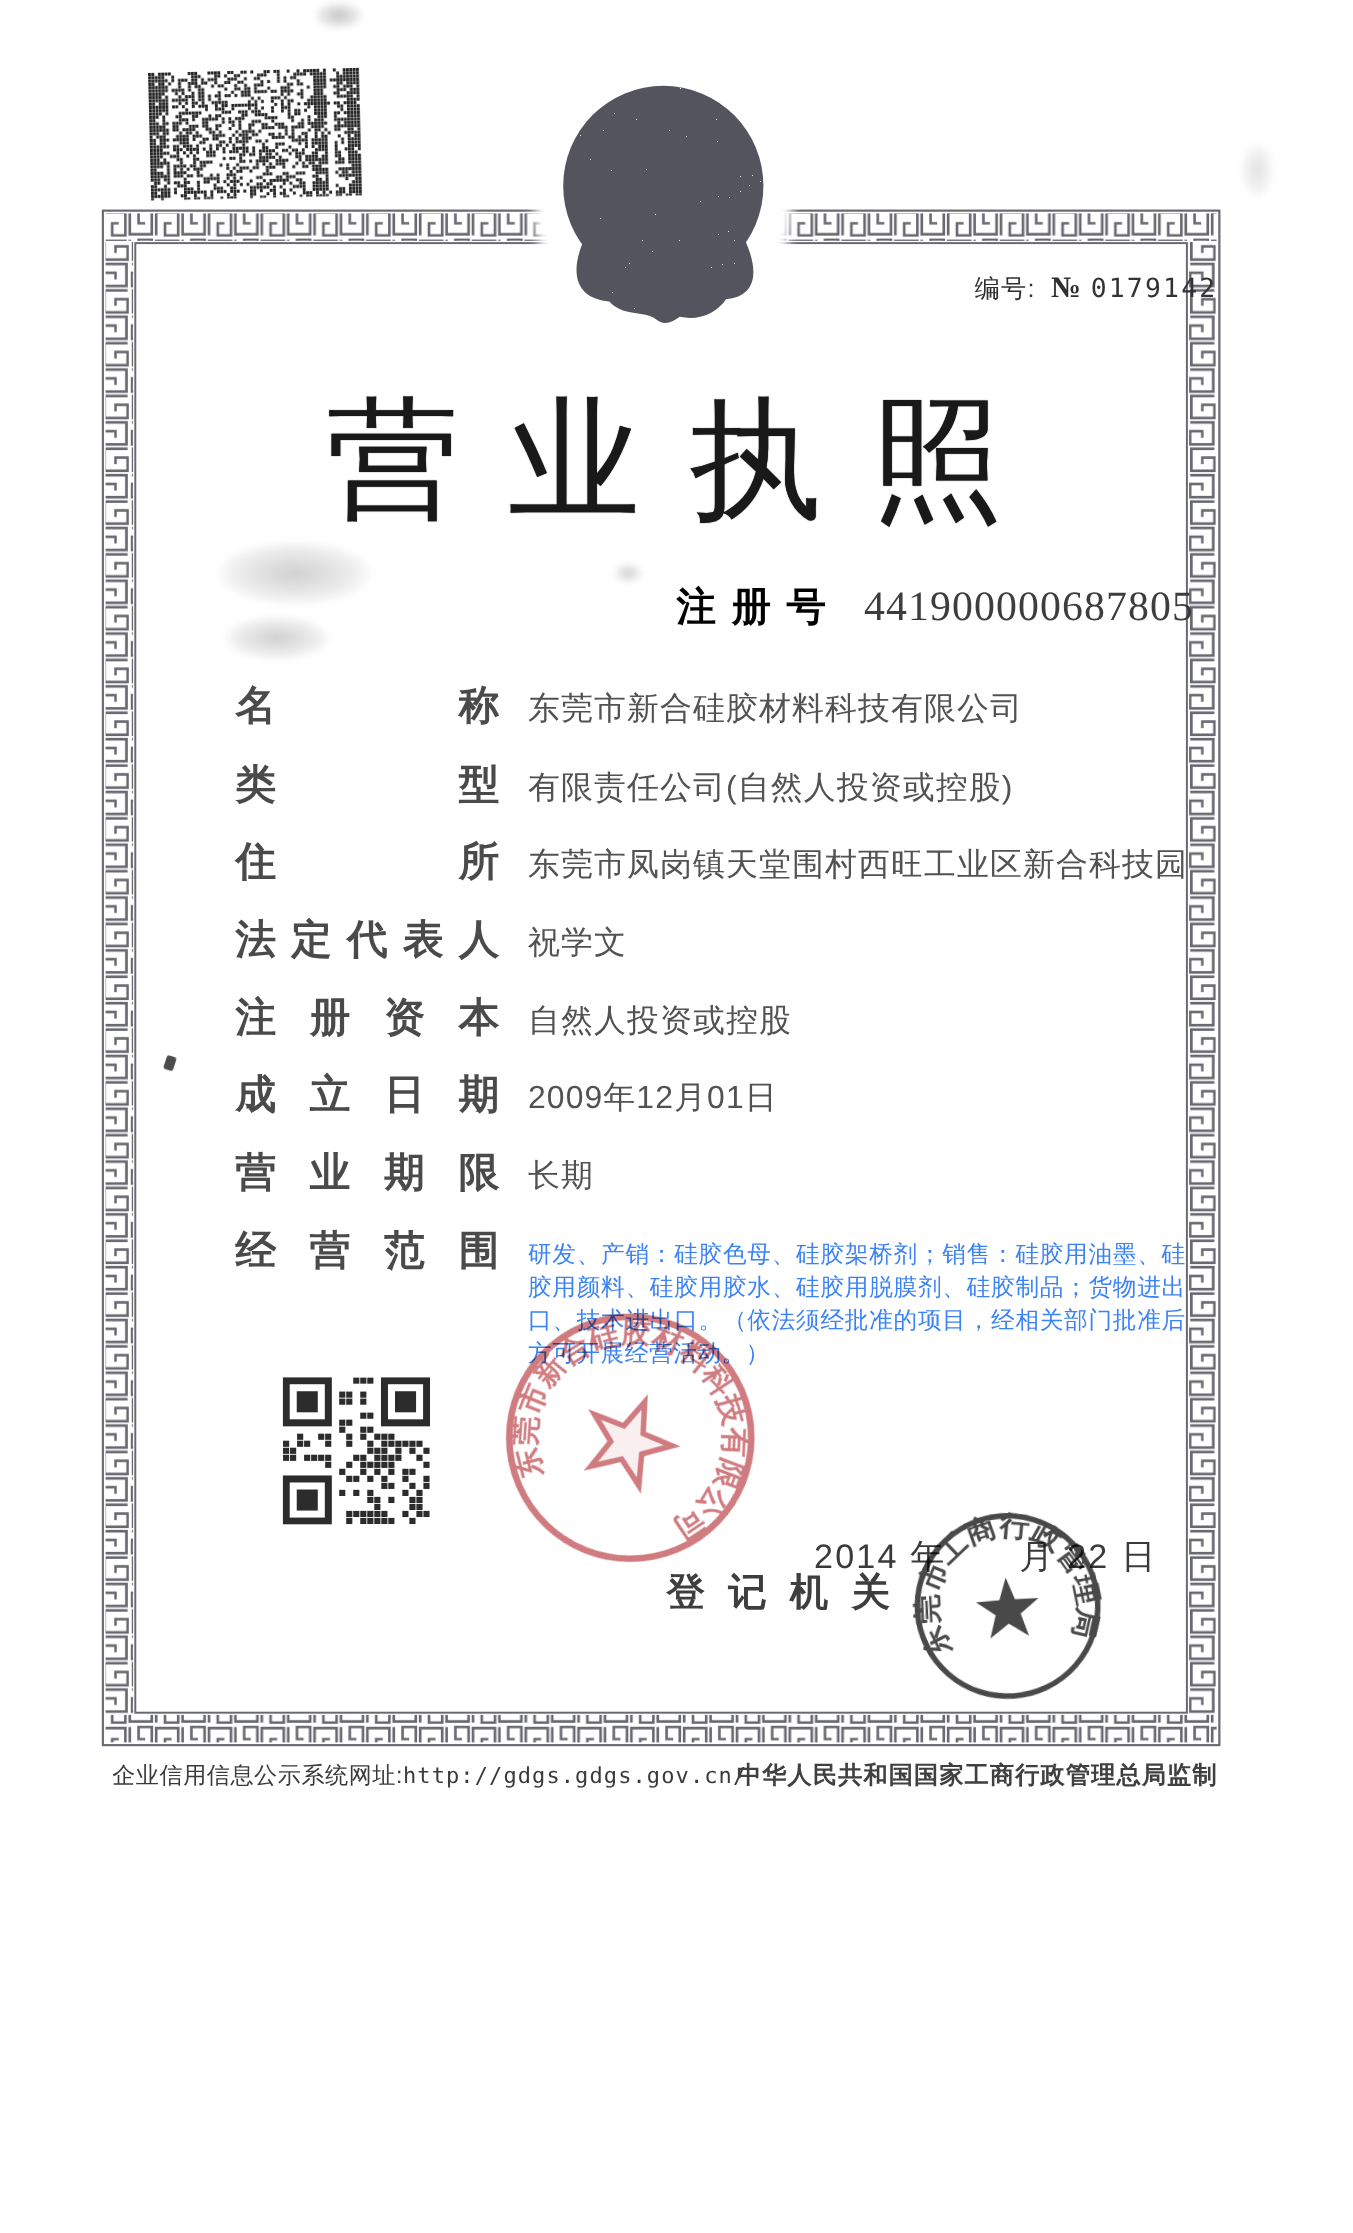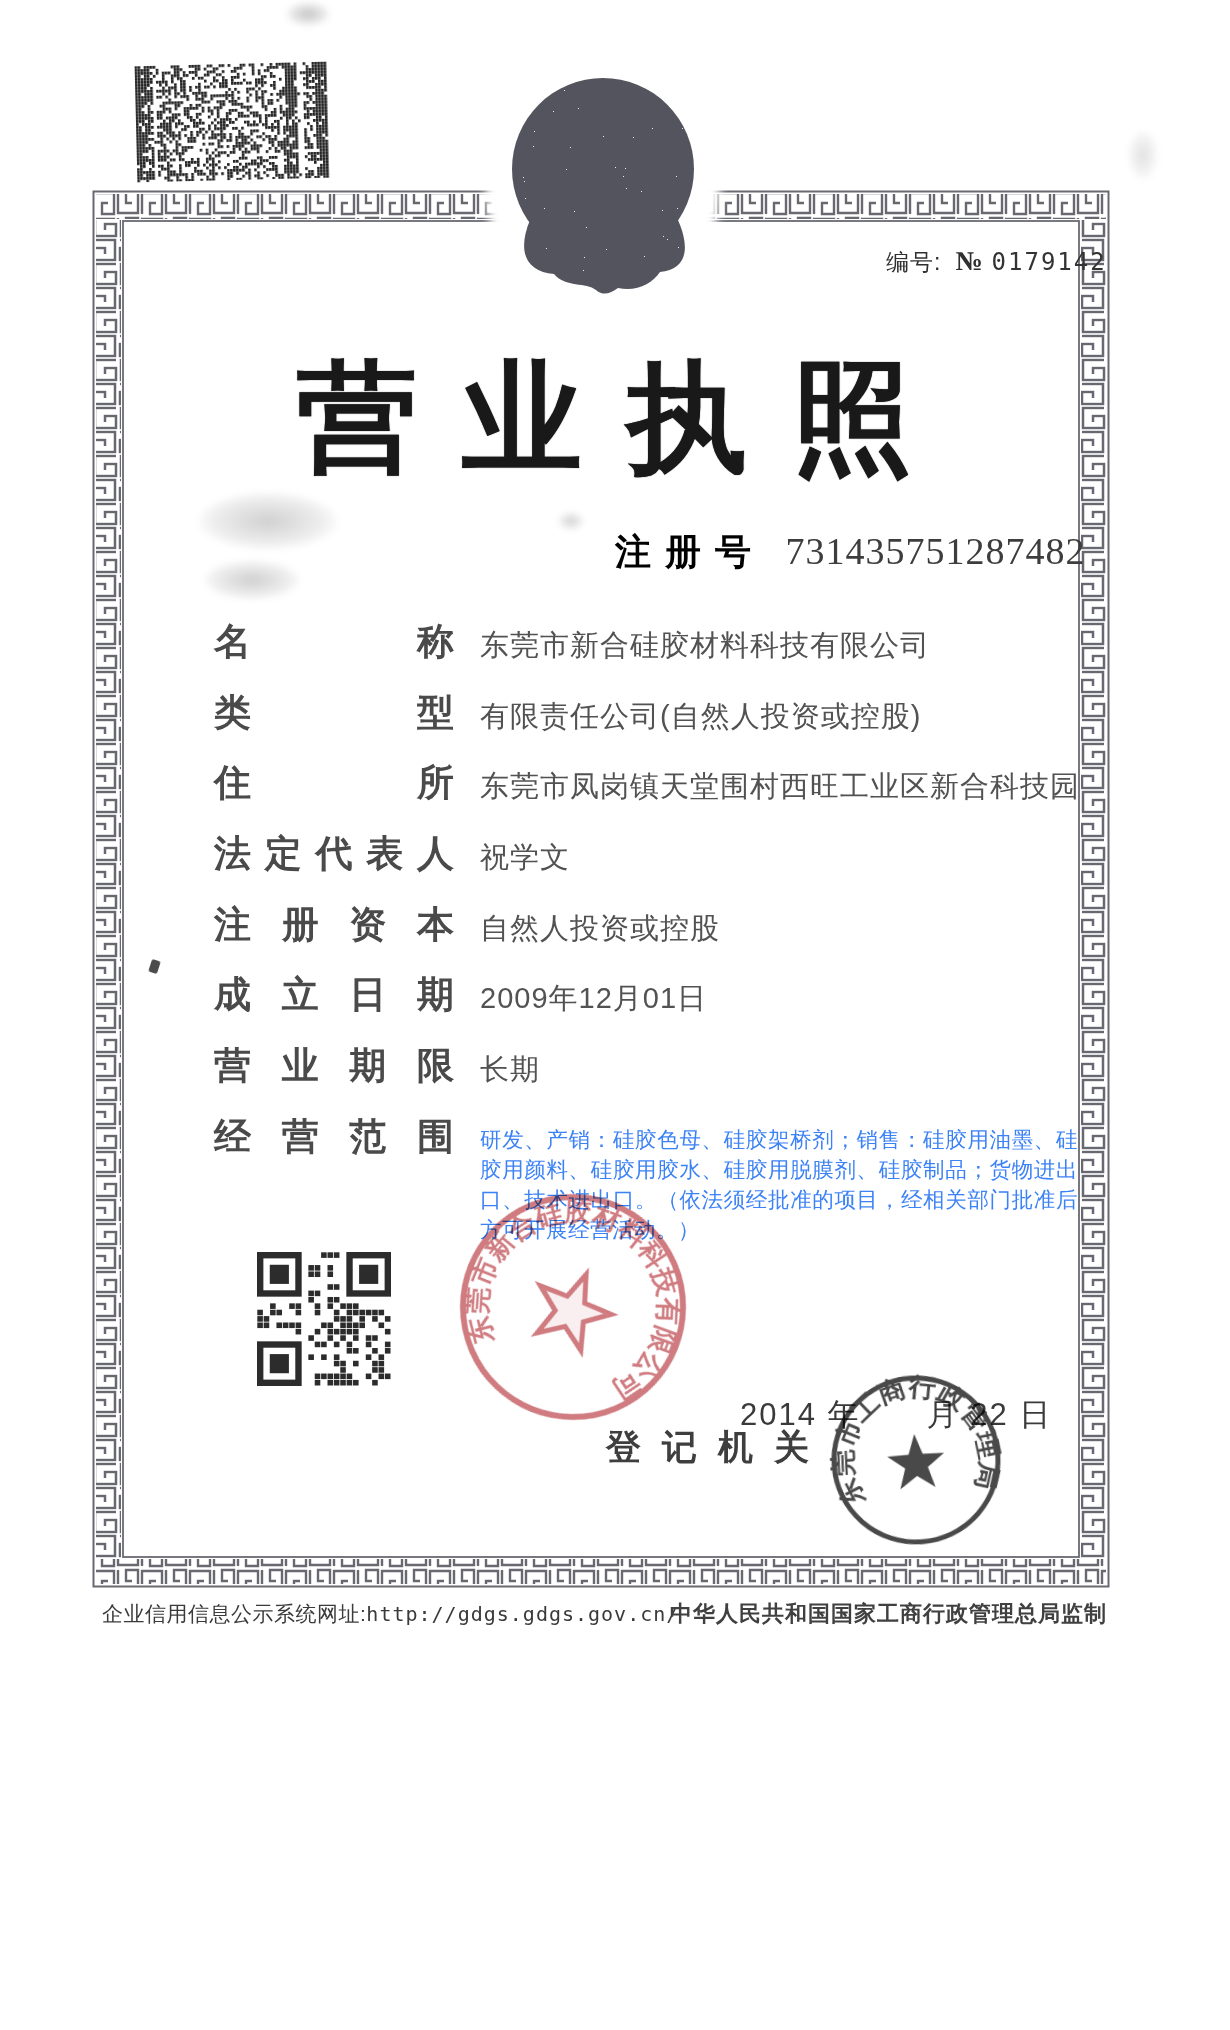--- a/index.html
+++ b/index.html
@@ -18,21 +18,21 @@
                background:#fff;border-radius:50%;filter:blur(5px);}
   .emblem{position:absolute;left:500px;top:74px;filter:blur(.5px);opacity:.95;}
 
   
   .serial{position:absolute;left:838px;top:246px;font-size:23px;color:#2f2f2f;letter-spacing:1px;white-space:nowrap;margin-left:48px;}
   .serial .nosign{font-family:"Liberation Serif",serif;font-weight:bold;font-size:27px;margin:0 8px 0 14px;}
   .serial .num{font-family:"DejaVu Sans Mono",monospace;font-size:24px;letter-spacing:2px;color:#333;}
 
   
   .title{position:absolute;left:0;top:338px;width:100%;box-sizing:border-box;padding-left:24px;
-         text-align:center;font-size:120px;font-weight:700;letter-spacing:45px;color:#191919;
+         text-align:center;font-size:120px;font-weight:400;letter-spacing:45px;color:#191919;
          text-shadow:0 0 1px #222;white-space:nowrap;}
 
   
   .regline{position:absolute;left:615px;top:528px;white-space:nowrap;}
   .regline .rl{font-size:36px;font-weight:600;letter-spacing:14px;color:#000000;}
   .regline .rv{font-family:"Liberation Serif","DejaVu Serif",serif;font-size:38px;color:#3d3d3d;margin-left:16px;letter-spacing:1px;}
 
   
   .fields{position:absolute;left:214px;top:620px;width:866px;}
   .row{display:flex;height:70.7px;align-items:flex-start;}
@@ -1453,21 +1453,21 @@
   </svg>
 
   <div class="serial">
     <span>编号:</span><span class="nosign">№</span><span class="num">0179142</span>
   </div>
 
   <div class="title">营业执照</div>
 
   <div class="regline">
     <span class="rl">注册号</span>
-    <span class="rv">731435751287482</span>
+    <span class="rv">441900000687805</span>
   </div>
 
   <div class="fields">
     <div class="row">
       <div class="lbl spread">
           <span>名</span>
           <span>称</span>
         </div>
       <div class="val">东莞市新合硅胶材料科技有限公司</div>
     </div>

